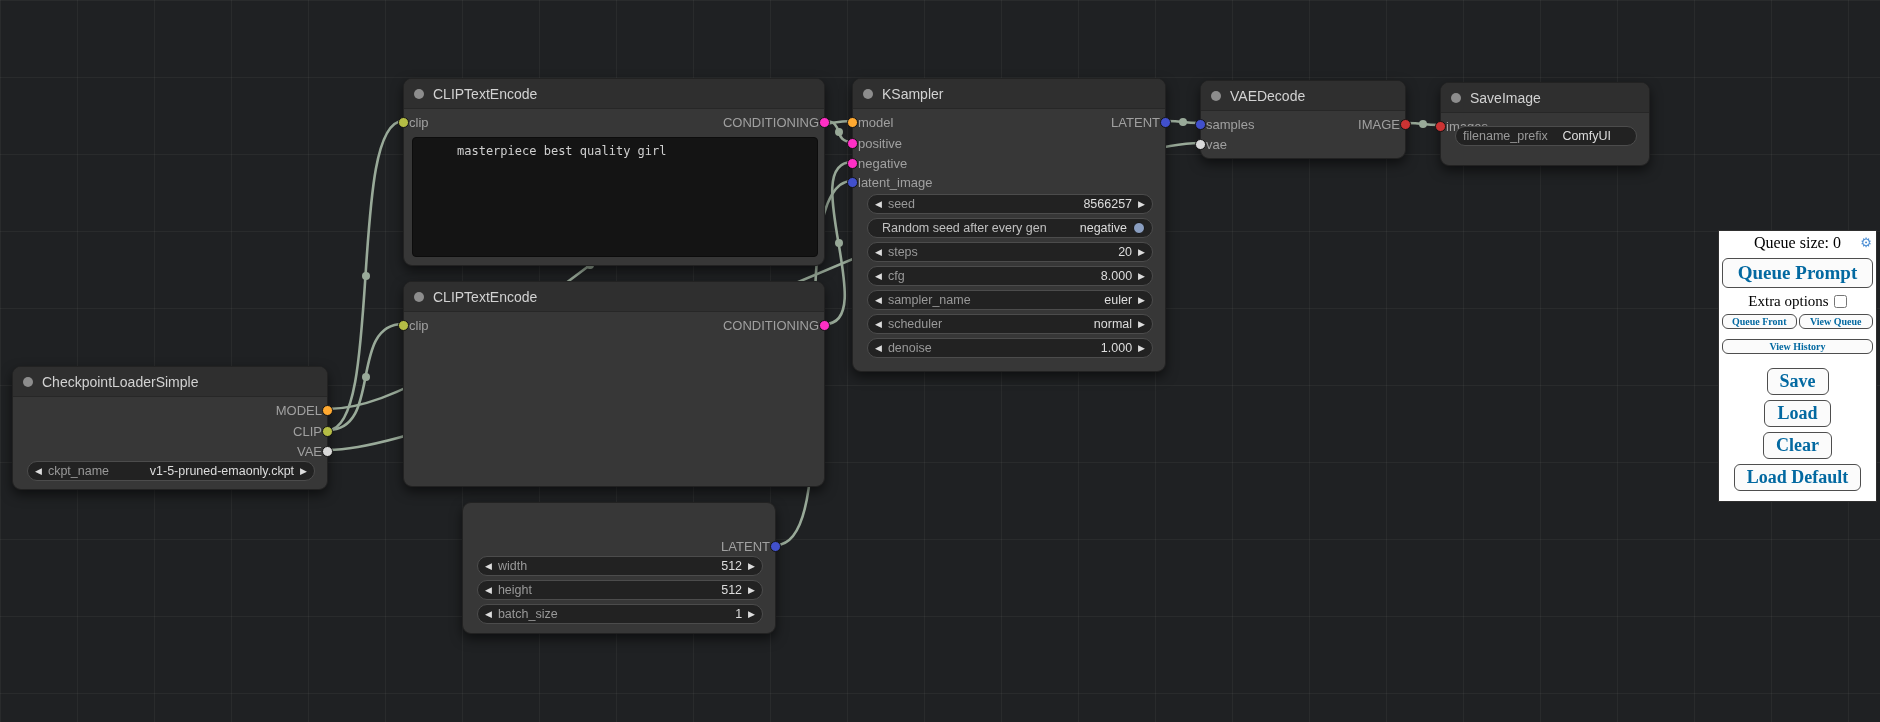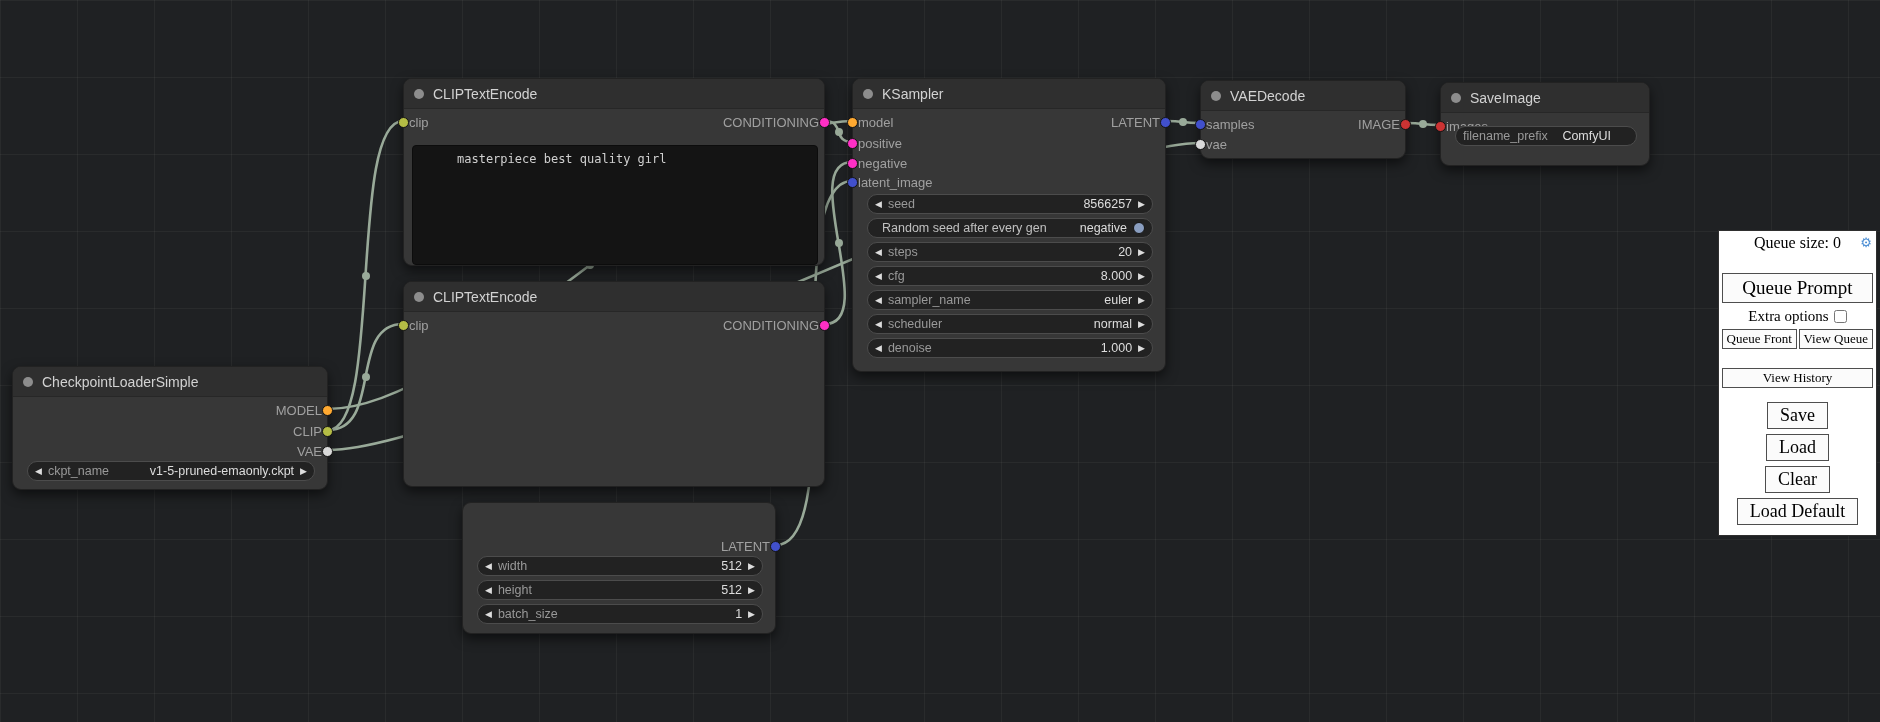--- a/index.html
+++ b/index.html
@@ -60,32 +60,32 @@
   }
 
   
   #menu{
     position:absolute;left:1718px;top:230px;width:159px;z-index:5;
     background:#ffffff;border:1px solid #2f2f2f;
     display:flex;flex-direction:column;align-items:center;
     padding:3px 3px 10px;
     font-family:"Liberation Serif",serif;color:#000;
   }
-  .menu-header{position:relative;width:100%;text-align:center;font-size:16px;margin-bottom:20px}
+  .menu-header{position:relative;width:100%;text-align:center;font-size:16px;margin-bottom:5px}
   .gear{position:absolute;right:1px;top:1px;font-size:13px;color:#4d8fd4;cursor:pointer}
   .btn{
-    background:#fbfbfb;border:1.5px solid #4e4e4e;border-radius:0;
-    font-family:"Liberation Serif",serif;color:#000000;cursor:pointer;
+    background:#fbfbfb;border:1.5px solid #4e4e4e;border-radius:6px;
+    font-family:"Liberation Serif",serif;color:#0369a1;cursor:pointer;font-weight:bold;
   }
   .btn.big{width:100%;font-size:19px;padding:3px 0;margin:1px 0 3px}
   .extra{display:flex;align-items:center;gap:5px;font-size:15px;margin:2px 0 4px}
   .extra input{width:13px;height:13px}
   .btn-row{display:flex;width:100%;gap:2px}
-  .btn.tiny{flex:1;font-size:13px;padding:1px 0;border-width:1px}
-  .btn.tiny.full{width:100%;margin-top:19px;flex:none}
+  .btn.tiny{flex:1;font-size:10px;padding:1px 0;border-width:1px}
+  .btn.tiny.full{width:100%;margin-top:10px;flex:none}
   .btn.med{font-size:18px;padding:2px 12px;margin-top:5px}
   .save-gap{margin-top:14px !important}
 </style>
 </head>
 <body>
 
 <svg id="wires" width="1880" height="722">
   <g fill="none" stroke-width="2.6" stroke-linecap="round" style="stroke: rgb(153, 170, 153);">
     <path d="M328,409 C470,409 710,121 852,121"></path>
     <path d="M328,430 C383,430 348,121 403,121"></path>
@@ -141,21 +141,21 @@
     <span class="title-text">CLIPTextEncode</span>
   </div>
   <div class="slot in" style="top:34px">
     <span class="slot-dot" style="background: rgb(181, 189, 69);"></span>
     <span class="slot-label">clip</span>
   </div>
   <div class="slot out" style="top:34px">
     <span class="slot-dot" style="background: rgb(255, 47, 197);"></span>
     <span class="slot-label">CONDITIONING</span>
   </div>
-  <textarea class="prompt-text" style="top: 66px; width: 406px; height: 120px; padding-left: 44px;" spellcheck="false">masterpiece best quality girl</textarea>
+  <textarea class="prompt-text" style="top: 58px; width: 406px; height: 120px; padding-left: 44px;" spellcheck="false">masterpiece best quality girl</textarea>
 </div>
 
 <div class="node" style="left:403px;top:281px;width:422px;height:206px">
   <div class="node-title">
     <span class="title-dot"></span>
     <span class="title-text">CLIPTextEncode</span>
   </div>
   <div class="slot in" style="top:34px">
     <span class="slot-dot" style="background: rgb(181, 189, 69);"></span>
     <span class="slot-label">clip</span>

